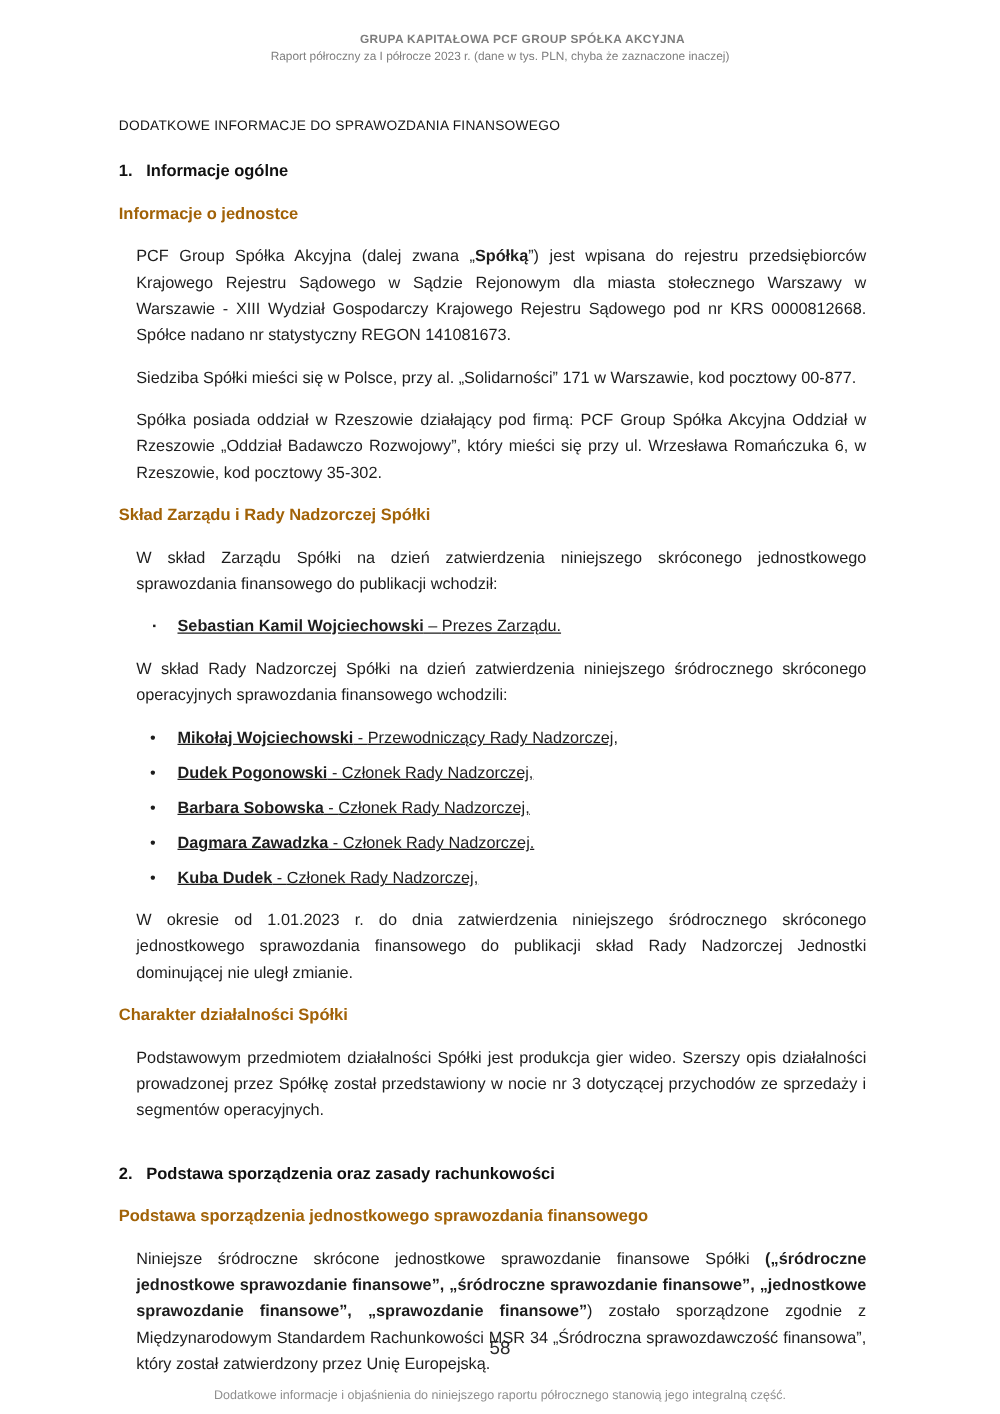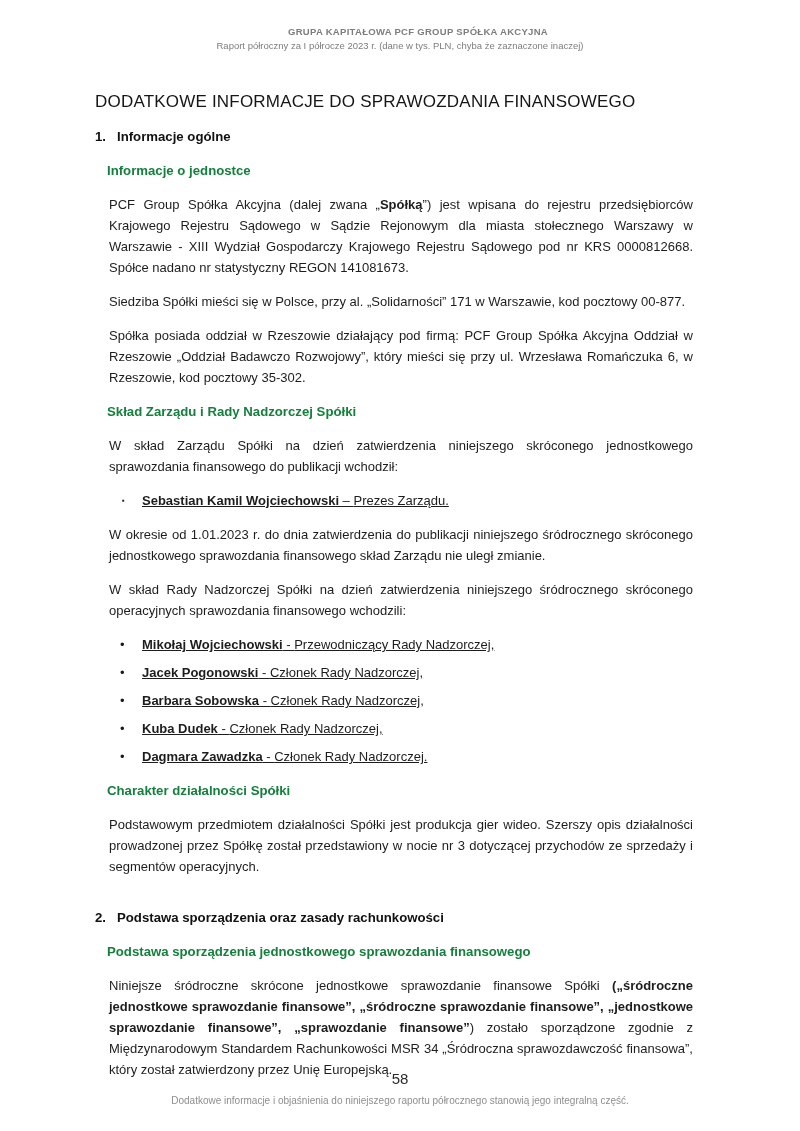--- a/index.html
+++ b/index.html
@@ -34,40 +34,40 @@
   
   .content {
     position: absolute;
     left: 95px;
     top: 91px;
     width: 612px;
     font-size: 13px;
     line-height: 21px;
   }
   .doc-title {
-    font-size: 17px;
+    font-size: 11px;
     font-weight: 400;
     letter-spacing: 0.2px;
     color: #161616;
     margin-bottom: 14px;
   }
   .num-heading {
     display: flex;
     font-weight: 700;
     font-size: 13.2px;
     color: #111;
     margin: 13px 0;
   }
   .num-heading .num { flex: 0 0 22px; }
   .num-heading.sec2 { margin-top: 30px; }
   .sub-heading {
     font-weight: 700;
     font-size: 13.2px;
-    color: #15803d;
-    margin: 13px 12px;
+    color: #a16207;
+    margin: 13px 0;
   }
   p.body {
     text-align: justify;
     margin: 13px 14px;
     color: #1d1d1d;
   }
   ul.member-list { list-style: none; margin: 13px 0; text-decoration: underline; }
   ul.member-list li {
     position: relative;
     padding-left: 47px;
@@ -95,21 +95,21 @@
     right: 0;
     top: 1071px;
     text-align: center;
   }
   .page-number {
     font-size: 15px;
     color: #2b2b2b;
     line-height: 15px;
   }
   .footer-note {
-    margin-top: 8px;
+    margin-top: 24px;
     font-size: 10px;
     color: #8e8e8e;
     line-height: 13px;
   }
 </style>
 </head>
 <body>
 
 <header class="page-header">
   <div class="hline1">GRUPA KAPITAŁOWA PCF GROUP SPÓŁKA AKCYJNA</div>
@@ -132,41 +132,41 @@
 
   <h3 class="sub-heading">Skład Zarządu i Rady Nadzorczej Spółki</h3>
   <p class="body">W skład Zarządu Spółki na dzień zatwierdzenia niniejszego skróconego jednostkowego sprawozdania finansowego do publikacji wchodził:</p>
 
   <ul class="member-list square">
     <li>
       <span class="member-name">Sebastian Kamil Wojciechowski</span><span> – </span><span>Prezes Zarządu.</span>
     </li>
   </ul>
 
-  <p class="body">W okresie od 1.01.2023 r. do dnia zatwierdzenia do publikacji niniejszego śródrocznego skróconego jednostkowego sprawozdania finansowego skład Zarządu nie uległ zmianie.</p>
   <p class="body">W skład Rady Nadzorczej Spółki na dzień zatwierdzenia niniejszego śródrocznego skróconego operacyjnych sprawozdania finansowego wchodzili:</p>
 
   <ul class="member-list round">
     <li>
       <span class="member-name">Mikołaj Wojciechowski</span><span> - </span><span>Przewodniczący Rady Nadzorczej,</span>
     </li>
     <li>
-      <span class="member-name">Jacek Pogonowski</span><span> - </span><span>Członek Rady Nadzorczej,</span>
+      <span class="member-name">Dudek Pogonowski</span><span> - </span><span>Członek Rady Nadzorczej,</span>
     </li>
     <li>
       <span class="member-name">Barbara Sobowska</span><span> - </span><span>Członek Rady Nadzorczej,</span>
     </li>
     <li>
-      <span class="member-name">Kuba Dudek</span><span> - </span><span>Członek Rady Nadzorczej,</span>
+      <span class="member-name">Dagmara Zawadzka</span><span> - </span><span>Członek Rady Nadzorczej.</span>
     </li>
     <li>
-      <span class="member-name">Dagmara Zawadzka</span><span> - </span><span>Członek Rady Nadzorczej.</span>
+      <span class="member-name">Kuba Dudek</span><span> - </span><span>Członek Rady Nadzorczej,</span>
     </li>
   </ul>
 
+  <p class="body">W okresie od 1.01.2023 r. do dnia zatwierdzenia niniejszego śródrocznego skróconego jednostkowego sprawozdania finansowego do publikacji skład Rady Nadzorczej Jednostki dominującej nie uległ zmianie.</p>
 
   <h3 class="sub-heading">Charakter działalności Spółki</h3>
   <p class="body">Podstawowym przedmiotem działalności Spółki jest produkcja gier wideo. Szerszy opis działalności prowadzonej przez Spółkę został przedstawiony w nocie nr 3 dotyczącej przychodów ze sprzedaży i segmentów operacyjnych.</p>
 
   <h2 class="num-heading sec2">
     <span class="num">2.</span>
     <span>Podstawa sporządzenia oraz zasady rachunkowości</span>
   </h2>
 
   <h3 class="sub-heading">Podstawa sporządzenia jednostkowego sprawozdania finansowego</h3>

